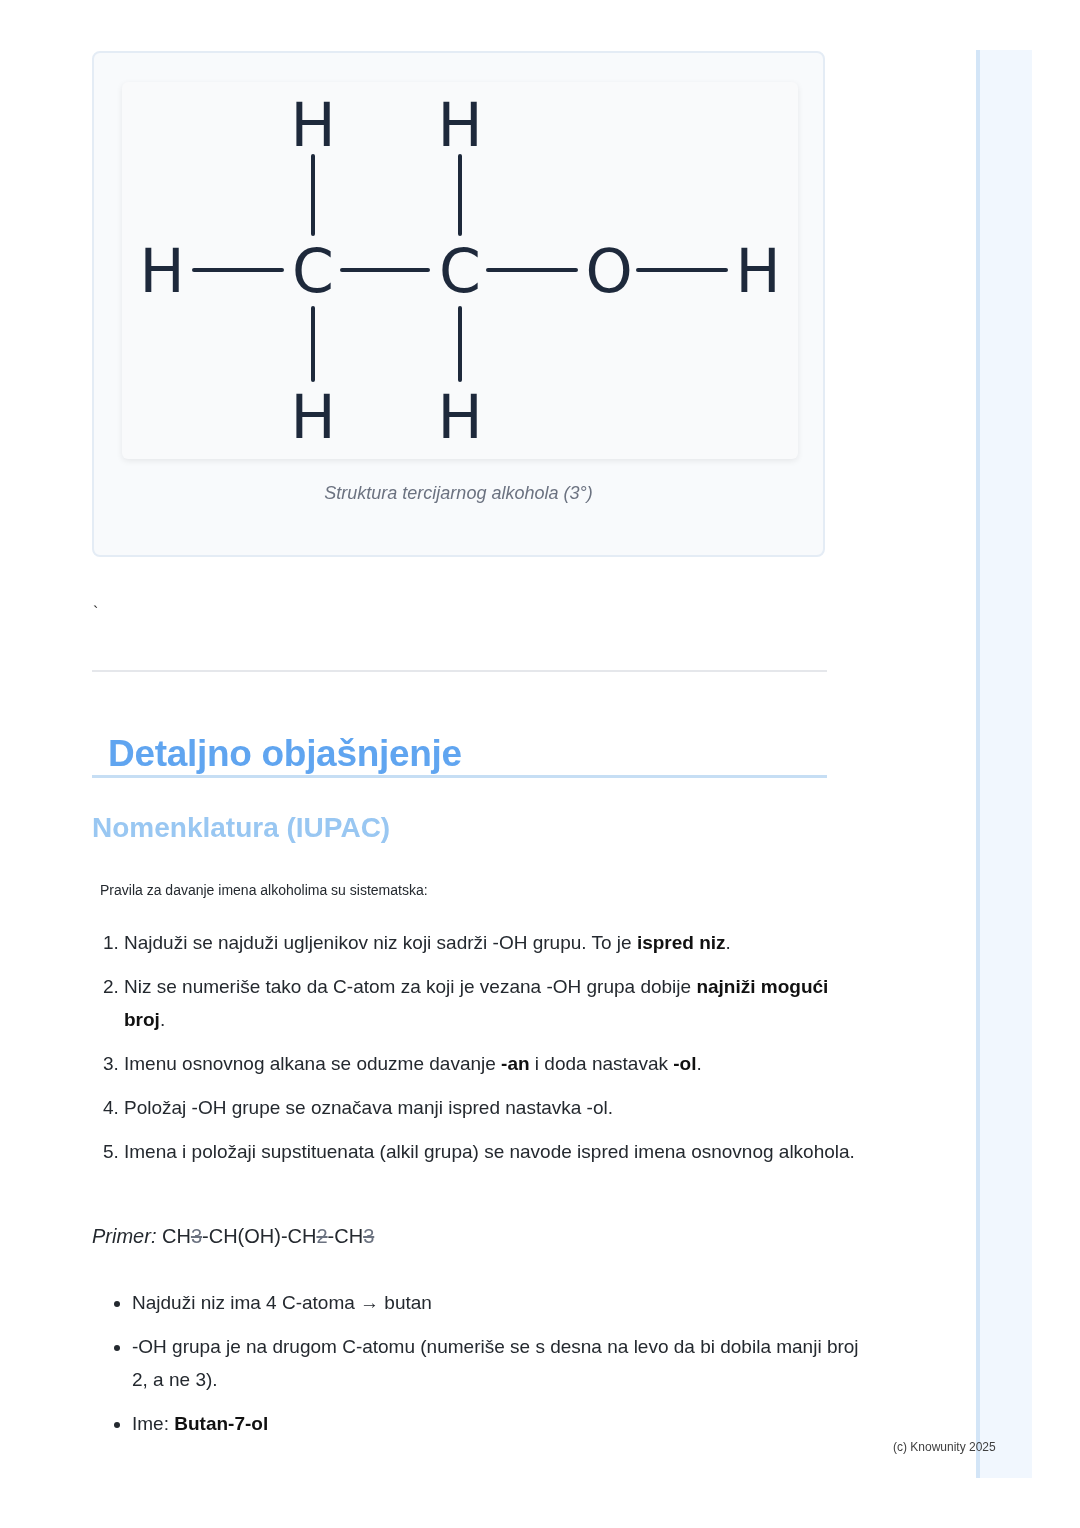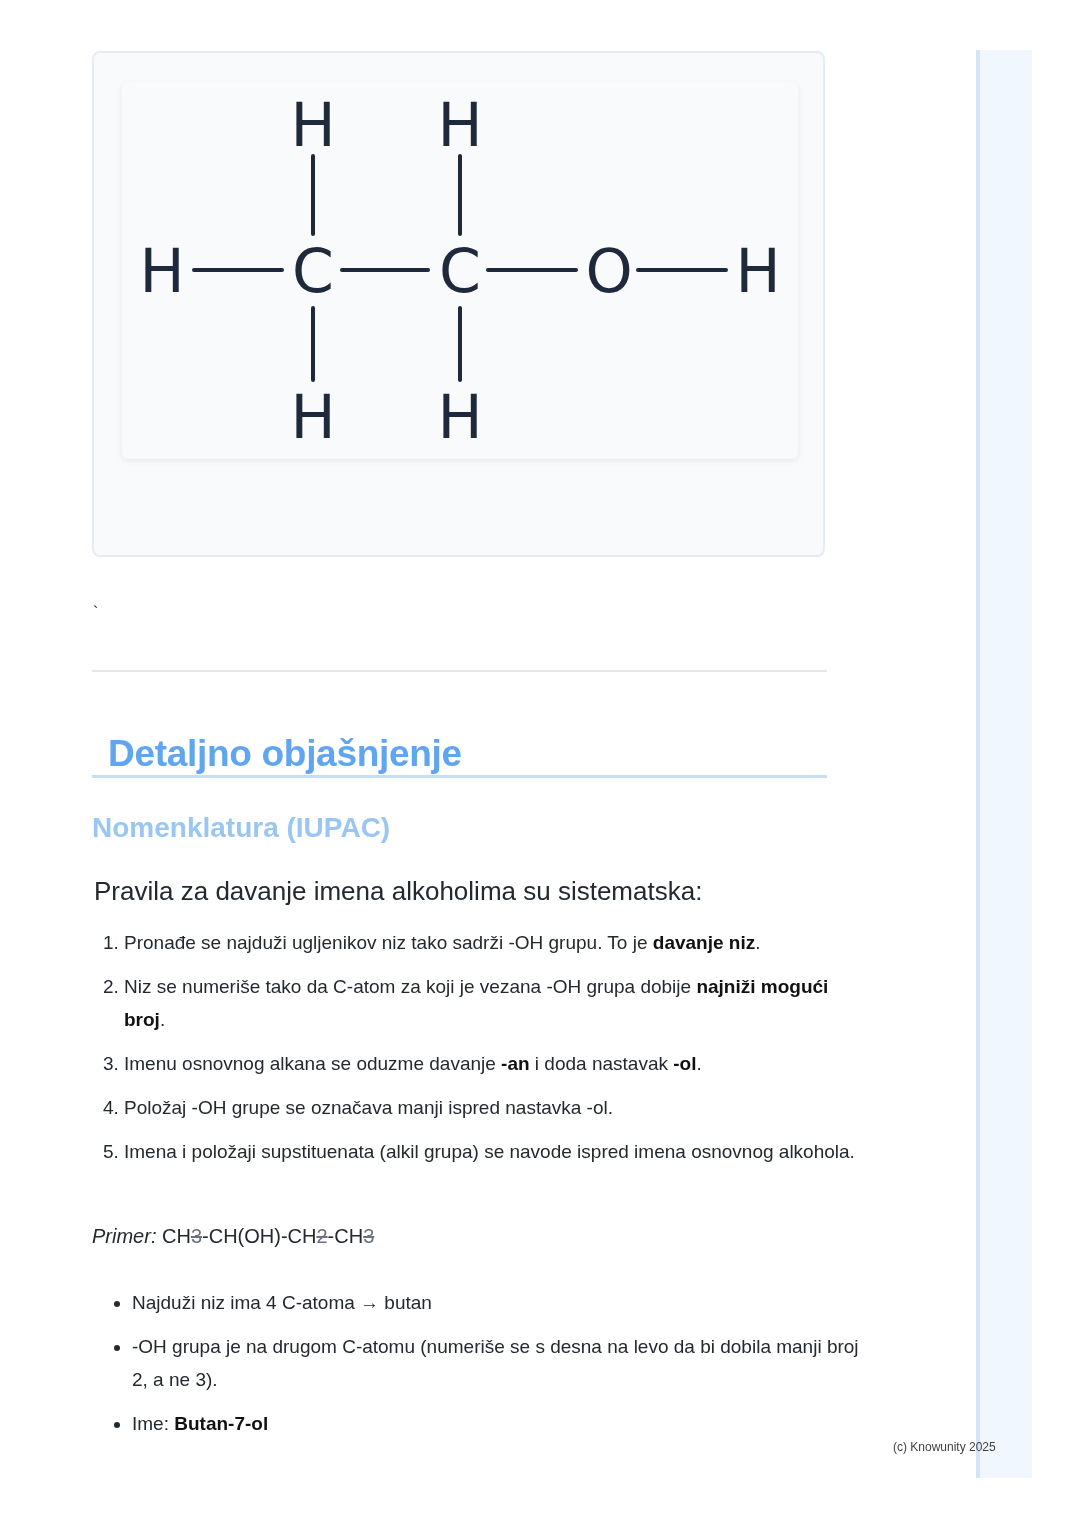--- a/index.html
+++ b/index.html
@@ -91,23 +91,23 @@
       font-size: 28px;
       font-weight: bold;
       color: #99c7f2;
       margin: 0;
       text-align: right;
     }
     .para {
       position: absolute;
       left: 92px;
       top: 874px;
-      font-size: 26px;
-      color: #24292f;
-      margin: 2px;
+      font-size: 14px;
+      color: #24292f;
+      margin: 8px;
     }
     ol.rules {
       position: absolute;
       left: 92px;
       top: 926px;
       width: 740px;
       margin: 0;
       padding: 0 0 0 32px;
       font-size: 19px;
       line-height: 33px;
@@ -186,35 +186,36 @@
         <text x="338" y="210">C</text>
         <text x="487" y="210">O</text>
         <text x="636" y="210">H</text>
         <text x="191" y="64">H</text>
         <text x="191" y="356">H</text>
         <text x="338" y="64">H</text>
         <text x="338" y="356">H</text>
       </g>
     </svg>
   </div>
+  <div class="figure-caption">Struktura tercijarnog alkohola (3°)</div>
 </div>
 
 <div class="stray-tick">`</div>
 
 <div class="hr"></div>
 
 <h1 class="h1">Detaljno objašnjenje</h1>
 <div class="h1-underline"></div>
 
 <h2 class="h2">Nomenklatura (IUPAC)</h2>
 
 <p class="para">Pravila za davanje imena alkoholima su sistematska:</p>
 
 <ol class="rules">
-  <li><span>Pronađe se najduži ugljenikov niz tako sadrži -OH grupu. To je </span><b>davanje niz</b><span>.</span></li>
+  <li><span>Najduži se najduži ugljenikov niz koji sadrži -OH grupu. To je </span><b>ispred niz</b><span>.</span></li>
   <li><span>Niz se numeriše tako da C-atom za koji je vezana -OH grupa dobije </span><b>najniži mogući broj</b><span>.</span></li>
   <li><span>Imenu osnovnog alkana se oduzme davanje </span><b>-an</b><span> i doda nastavak </span><b>-ol</b><span>.</span></li>
   <li><span>Položaj -OH grupe se označava manji ispred nastavka -ol.</span></li>
   <li><span>Imena i položaji supstituenata (alkil grupa) se navode ispred imena osnovnog alkohola.</span></li>
 </ol>
 
 <div class="primer"><em>Primer:</em><span> CH</span><del>3</del><span>-CH(OH)-CH</span><del>2</del><span>-CH</span><del>3</del></div>
 
 <ul class="example">
   <li><span>Najduži niz ima 4 C-atoma → butan</span></li>

